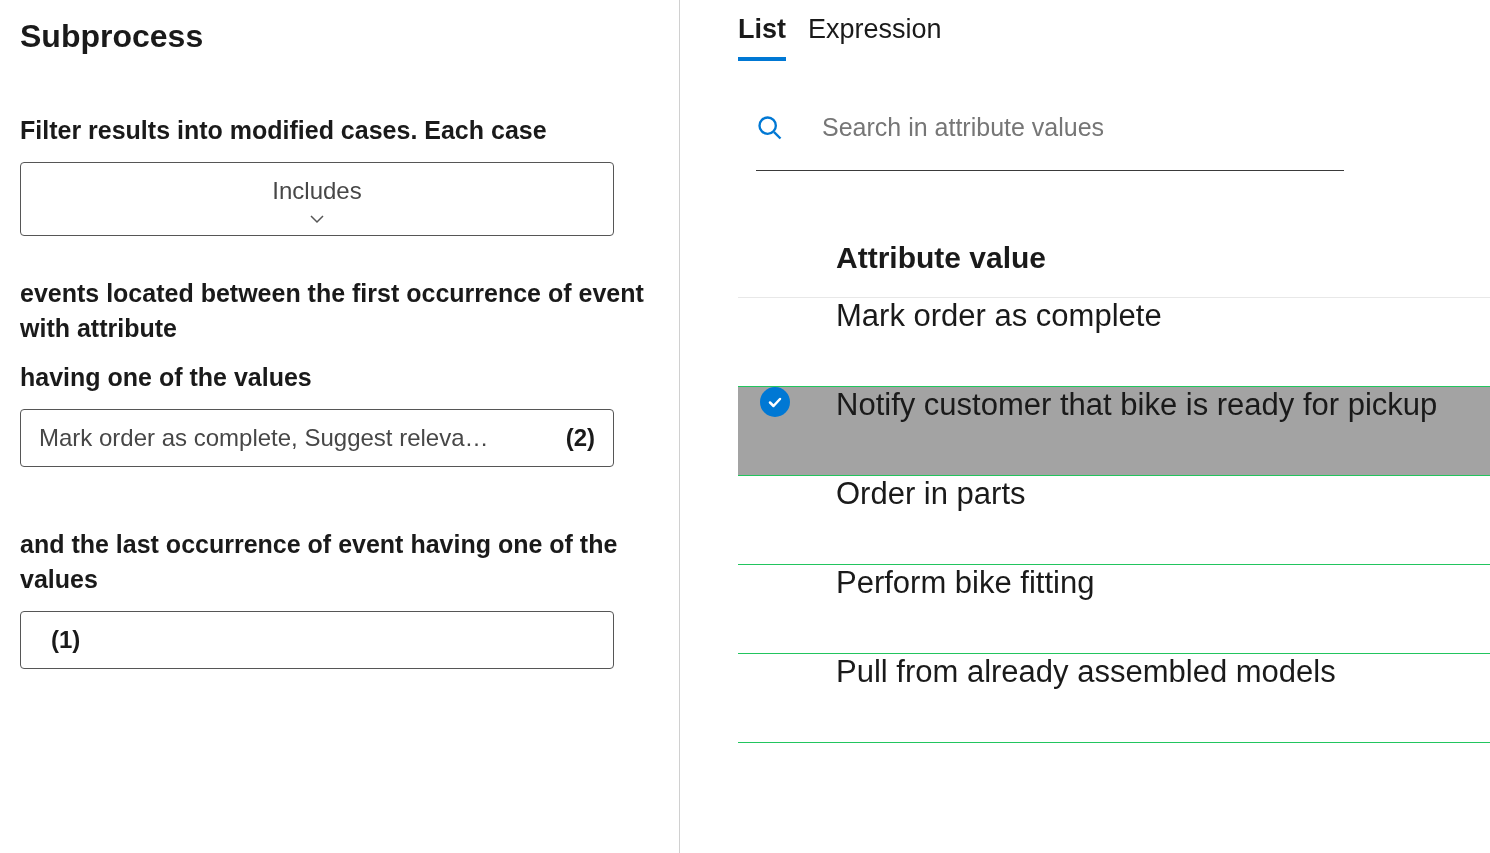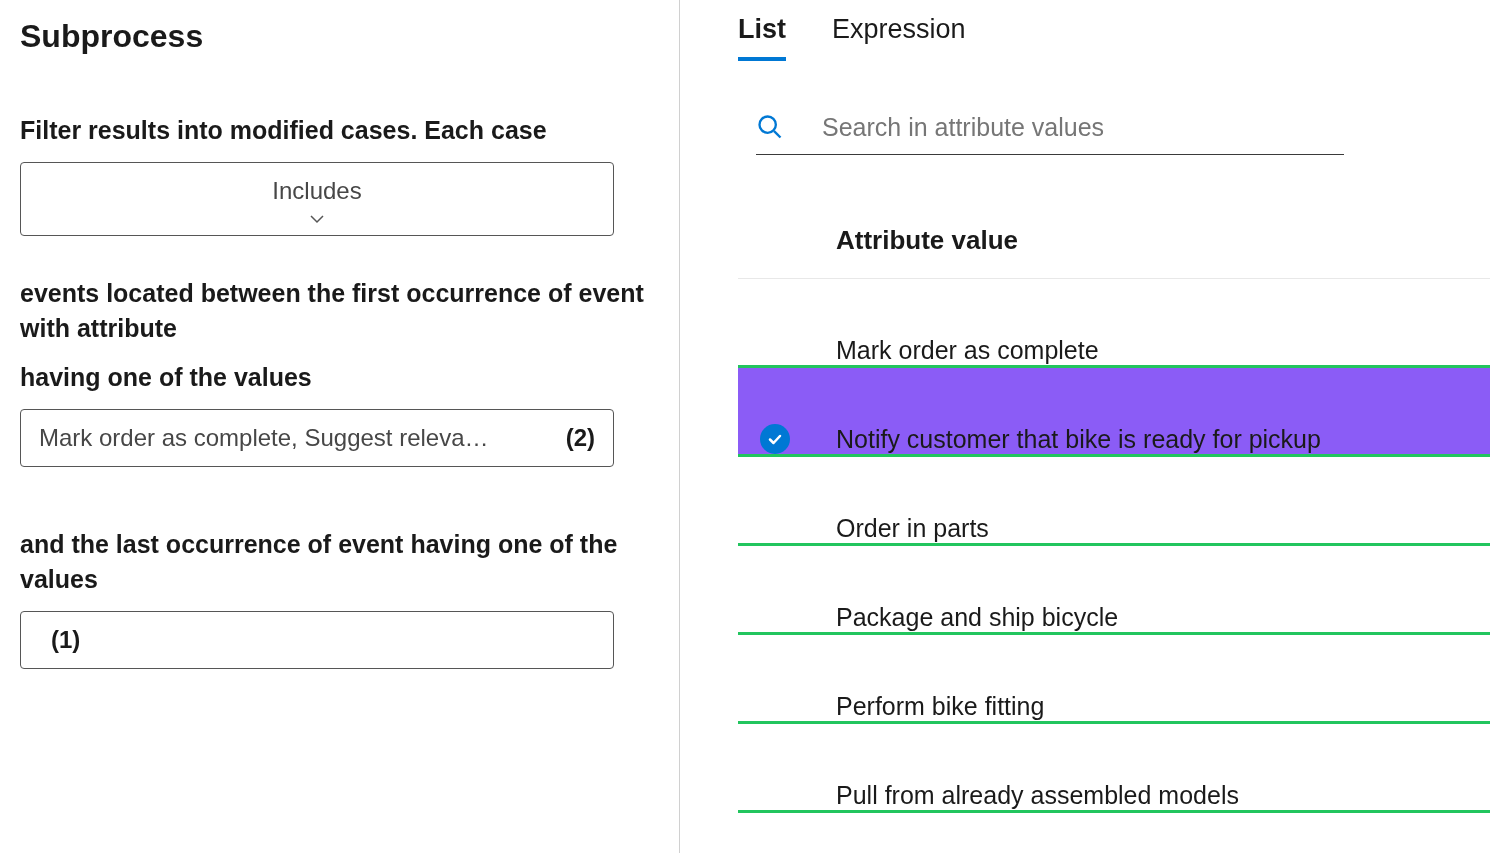--- a/index.html
+++ b/index.html
@@ -76,40 +76,40 @@
       flex: 1;
     }
     .multiselect-count {
       font-weight: 600;
       color: #1a1a1a;
       margin-left: 12px;
     }
     
     .tabs {
       display: flex;
-      gap: 46px;
+      gap: 22px;
       margin-bottom: 52px;
     }
     .tab {
       font-size: 27px;
       font-weight: 400;
       padding-bottom: 12px;
       cursor: pointer;
       color: #1a1a1a;
     }
     .tab.active {
       font-weight: 600;
       border-bottom: 4px solid #0078d4;
     }
     .search-row {
       display: flex;
-      align-items: flex-start;
+      align-items: flex-end;
       border-bottom: 1px solid #3a3a3a;
       width: 588px;
-      padding-bottom: 12px;
+      padding-bottom: 28px;
       margin-left: 18px;
       margin-bottom: 70px;
     }
     .search-icon-wrap {
       width: 28px;
       height: 28px;
       margin-right: 38px;
     }
     .search-input {
       border: none;
@@ -119,42 +119,42 @@
       flex: 1;
       font-family: inherit;
     }
     .search-input::placeholder {
       color: #767676;
     }
     .attr-list {
       width: 100%;
     }
     .attr-header {
-      font-size: 26px;
+      font-size: 30px;
       font-weight: 600;
       padding: 0 0 22px 98px;
       border-bottom: 1px solid #e8e8e8;
     }
     .attr-row {
       display: flex;
-      align-items: flex-end;
+      align-items: flex-start;
       height: 89px;
-      font-size: 25px;
-      border-bottom: 3px solid #22c55e;
+      font-size: 31px;
+      border-bottom: 1px solid #22c55e;
       cursor: pointer;
     }
     .attr-row-check {
       width: 98px;
       display: flex;
       justify-content: flex-start;
       align-items: center;
       padding-left: 22px;
     }
     .attr-row.selected {
-      background: #8b5cf6;
+      background: #a3a3a3;
     }
     .check-circle {
       width: 30px;
       height: 30px;
       border-radius: 50%;
       background: #0078d4;
       display: flex;
       align-items: center;
       justify-content: center;
     }
@@ -224,24 +224,20 @@
             </div>
           </div>
           <div class="attr-row-text">Notify customer that bike is ready for pickup</div>
         </div>
         <div class="attr-row">
           <div class="attr-row-check"></div>
           <div class="attr-row-text">Order in parts</div>
         </div>
         <div class="attr-row">
           <div class="attr-row-check"></div>
-          <div class="attr-row-text">Package and ship bicycle</div>
-        </div>
-        <div class="attr-row">
-          <div class="attr-row-check"></div>
           <div class="attr-row-text">Perform bike fitting</div>
         </div>
         <div class="attr-row">
           <div class="attr-row-check"></div>
           <div class="attr-row-text">Pull from already assembled models</div>
         </div>
       </div>
   </div>
 </div>
 

